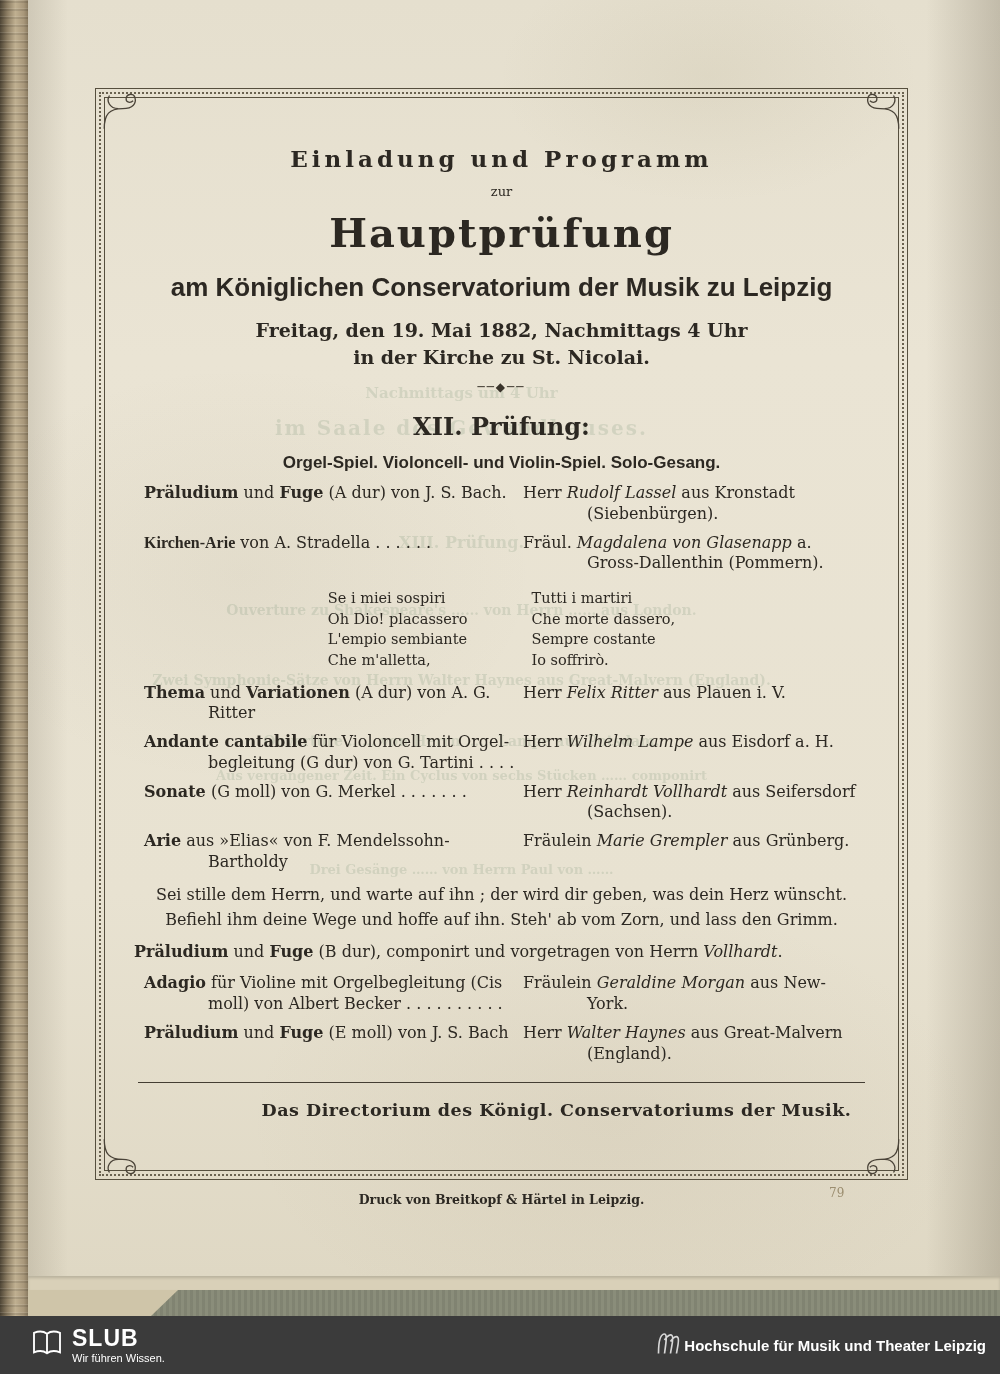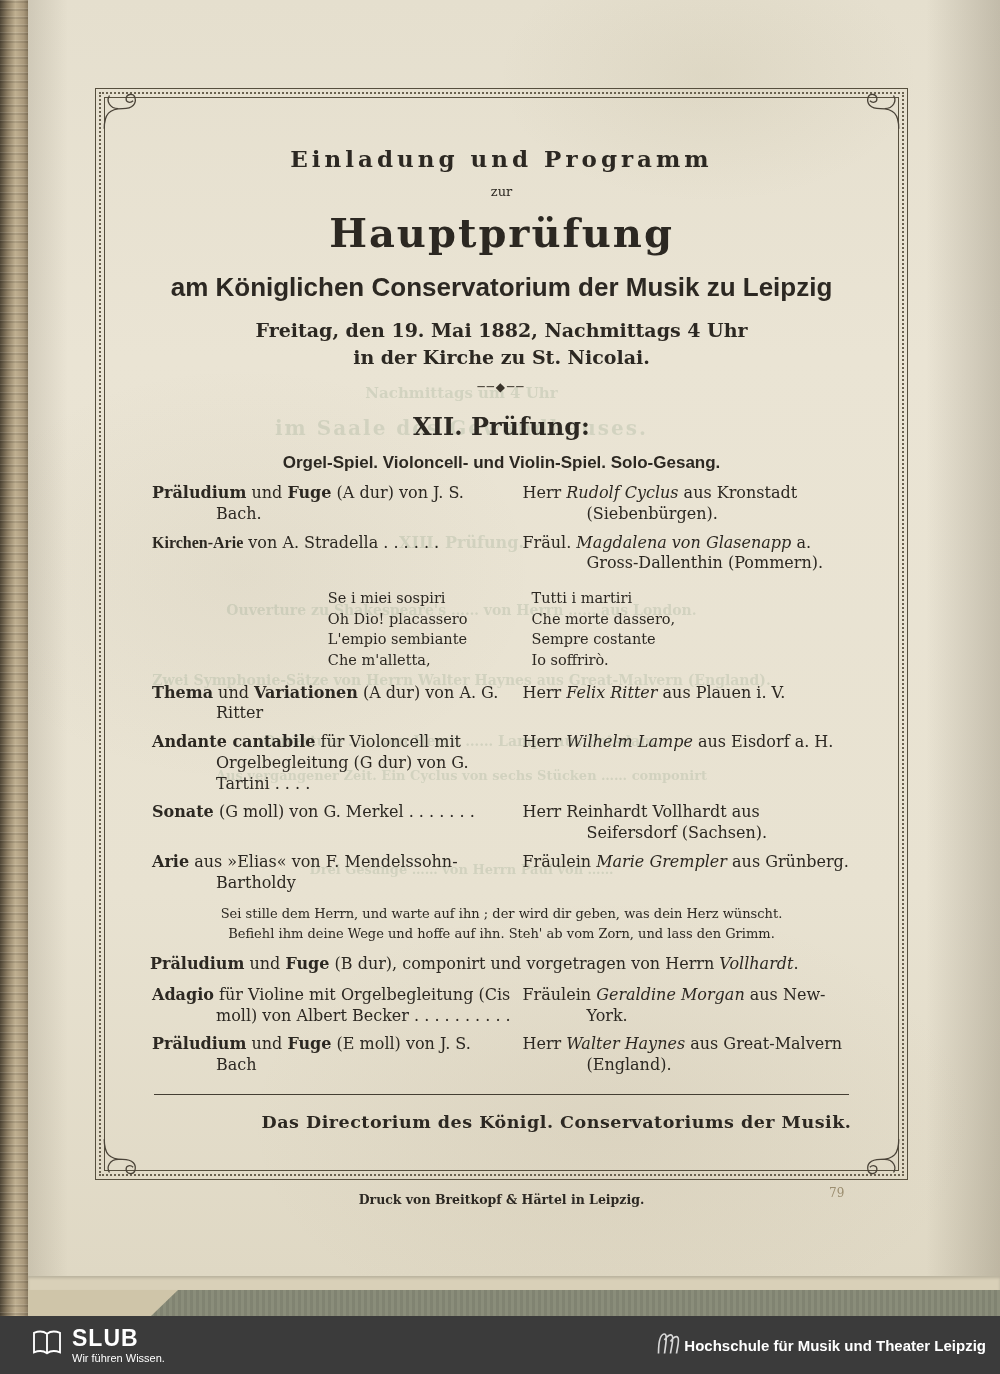--- a/index.html
+++ b/index.html
@@ -41,42 +41,42 @@
   .frame{position:absolute;left:67px;top:88px;width:813px;height:1092px;}
   .frame-b1{position:absolute;inset:0;border:1.5px solid #564f3e;}
   .frame-b2{position:absolute;inset:4px;border:2px dotted #6a6250;}
   .frame-b3{position:absolute;inset:9px;border:1px solid #564f3e;}
   .corner{position:absolute;width:42px;height:42px;}
   .c-tl{left:4px;top:4px;}
   .c-tr{right:4px;top:4px;transform:scaleX(-1);}
   .c-bl{left:4px;bottom:4px;transform:scaleY(-1);}
   .c-br{right:4px;bottom:4px;transform:scale(-1,-1);}
 
-  .content{position:absolute;inset:11px;padding:46px 44px 0;text-align:center;overflow:hidden;}
+  .content{position:absolute;inset:11px;padding:46px 28px 0;text-align:center;overflow:hidden;}
 
   
   .h-invite{font-size:23px;font-weight:bold;letter-spacing:4px;}
   .h-zur{font-size:13px;margin-top:12px;}
   .h-title{font-size:40px;font-weight:bold;letter-spacing:2px;margin-top:10px;}
   .h-conserv{font-family:"Liberation Sans",sans-serif;font-size:26px;font-weight:bold;margin-top:16px;}
   .h-date{font-size:19px;font-weight:bold;margin-top:16px;}
   .h-kirche{font-size:19px;font-weight:bold;margin-top:5px;}
   .ornament{margin-top:12px;font-size:12px;letter-spacing:2px;color:#3a342b;}
   .h-section{font-size:24px;font-weight:bold;margin-top:18px;}
   .h-sub{font-family:"Liberation Sans",sans-serif;font-size:17px;font-weight:bold;margin-top:12px;}
 
   
   .program{margin-top:10px;text-align:left;font-size:16px;line-height:1.3;}
-  .prog-row{display:flex;margin:8px 2px;}
+  .prog-row{display:flex;margin:8px 10px;}
   .piece{flex:0 0 53%;box-sizing:border-box;padding-right:8px;padding-left:64px;text-indent:-64px;}
   .performer{flex:1;box-sizing:border-box;padding-left:64px;text-indent:-64px;}
   .prog-full{margin:10px 0;}
   .lyrics{display:flex;justify-content:center;gap:64px;margin:14px 0 12px;font-size:14.5px;}
   .lyrics .col{text-align:left;line-height:1.42;}
-  .elias{margin:10px auto 4px;font-size:13px;line-height:1.55;text-align:center;}
+  .elias{margin:10px auto 4px;font-size:16px;line-height:1.55;text-align:center;}
   .rule{border-top:1.5px solid #443e33;margin:18px 4px 16px;}
   .signature{text-align:center;font-size:17.5px;font-weight:bold;letter-spacing:0.5px;transform:translateX(55px);}
 
   .print-note{position:absolute;left:67px;top:1192px;width:813px;text-align:center;
     font-size:12.5px;font-weight:bold;}
   .page-number{position:absolute;left:801px;top:1186px;font-size:12px;color:#9b8d6f;}
 
   
   .footer{position:absolute;left:0;top:1316px;width:1000px;height:58px;background:#3b3b3b;
     display:flex;align-items:center;color:#ffffff;font-family:"Liberation Sans",sans-serif;}
@@ -145,21 +145,21 @@
         <div class="h-kirche">in der Kirche zu St. Nicolai.</div>
         <div class="ornament">──◆──</div>
 
         <div class="h-section">XII. Prüfung:</div>
         <div class="h-sub">Orgel-Spiel.  Violoncell- und Violin-Spiel.  Solo-Gesang.</div>
 
         <div class="program">
 
           <div class="prog-row">
             <div class="piece"><span style="font-weight: bold;">Präludium</span><span> und </span><span style="font-weight: bold;">Fuge</span><span> (A dur) von J. S. Bach.</span></div>
-            <div class="performer"><span>Herr </span><span style="font-style: italic;">Rudolf Cyclus</span><span> aus Kronstadt (Siebenbürgen).</span></div>
+            <div class="performer"><span>Herr </span><span style="font-style: italic;">Rudolf Lassel</span><span> aus Kronstadt (Siebenbürgen).</span></div>
           </div>
 
           <div class="prog-row">
             <div class="piece"><span style="font-weight: bold; font-family: Liberation Serif, serif;">Kirchen-Arie</span><span> von A. Stradella . . . . . .</span></div>
             <div class="performer"><span>Fräul. </span><span style="font-style: italic;">Magdalena von Glasenapp</span><span> a. Gross-Dallenthin (Pommern).</span></div>
           </div>
 
           <div class="lyrics">
             <div class="col">
               <div>Se i miei sospiri</div>
@@ -180,21 +180,21 @@
             <div class="performer"><span>Herr </span><span style="font-style: italic;">Felix Ritter</span><span> aus Plauen i. V.</span></div>
           </div>
 
           <div class="prog-row">
             <div class="piece"><span style="font-weight: bold;">Andante cantabile</span><span> für Violoncell mit Orgel­begleitung (G dur) von G. Tartini . . . .</span></div>
             <div class="performer"><span>Herr </span><span style="font-style: italic;">Wilhelm Lampe</span><span> aus Eis­dorf a. H.</span></div>
           </div>
 
           <div class="prog-row">
             <div class="piece"><span style="font-weight: bold;">Sonate</span><span> (G moll) von G. Merkel . . . . . . .</span></div>
-            <div class="performer"><span>Herr </span><span style=" text-align: center;">Reinhardt Vollhardt</span><span> aus Seifersdorf (Sachsen).</span></div>
+            <div class="performer"><span>Herr </span><span style="font-style: italic; text-align: center;">Reinhardt Vollhardt</span><span> aus Seifersdorf (Sachsen).</span></div>
           </div>
 
           <div class="prog-row">
             <div class="piece"><span style="font-weight: bold;">Arie</span><span> aus »Elias« von F. Mendelssohn-Bartholdy</span></div>
             <div class="performer"><span>Fräulein </span><span style="font-style: italic;">Marie Grempler</span><span> aus Grünberg.</span></div>
           </div>
 
           <div class="elias">
             <div>Sei stille dem Herrn, und warte auf ihn ; der wird dir geben, was dein Herz wünscht.</div>
             <div>Befiehl ihm deine Wege und hoffe auf ihn.  Steh' ab vom Zorn, und lass den Grimm.</div>

